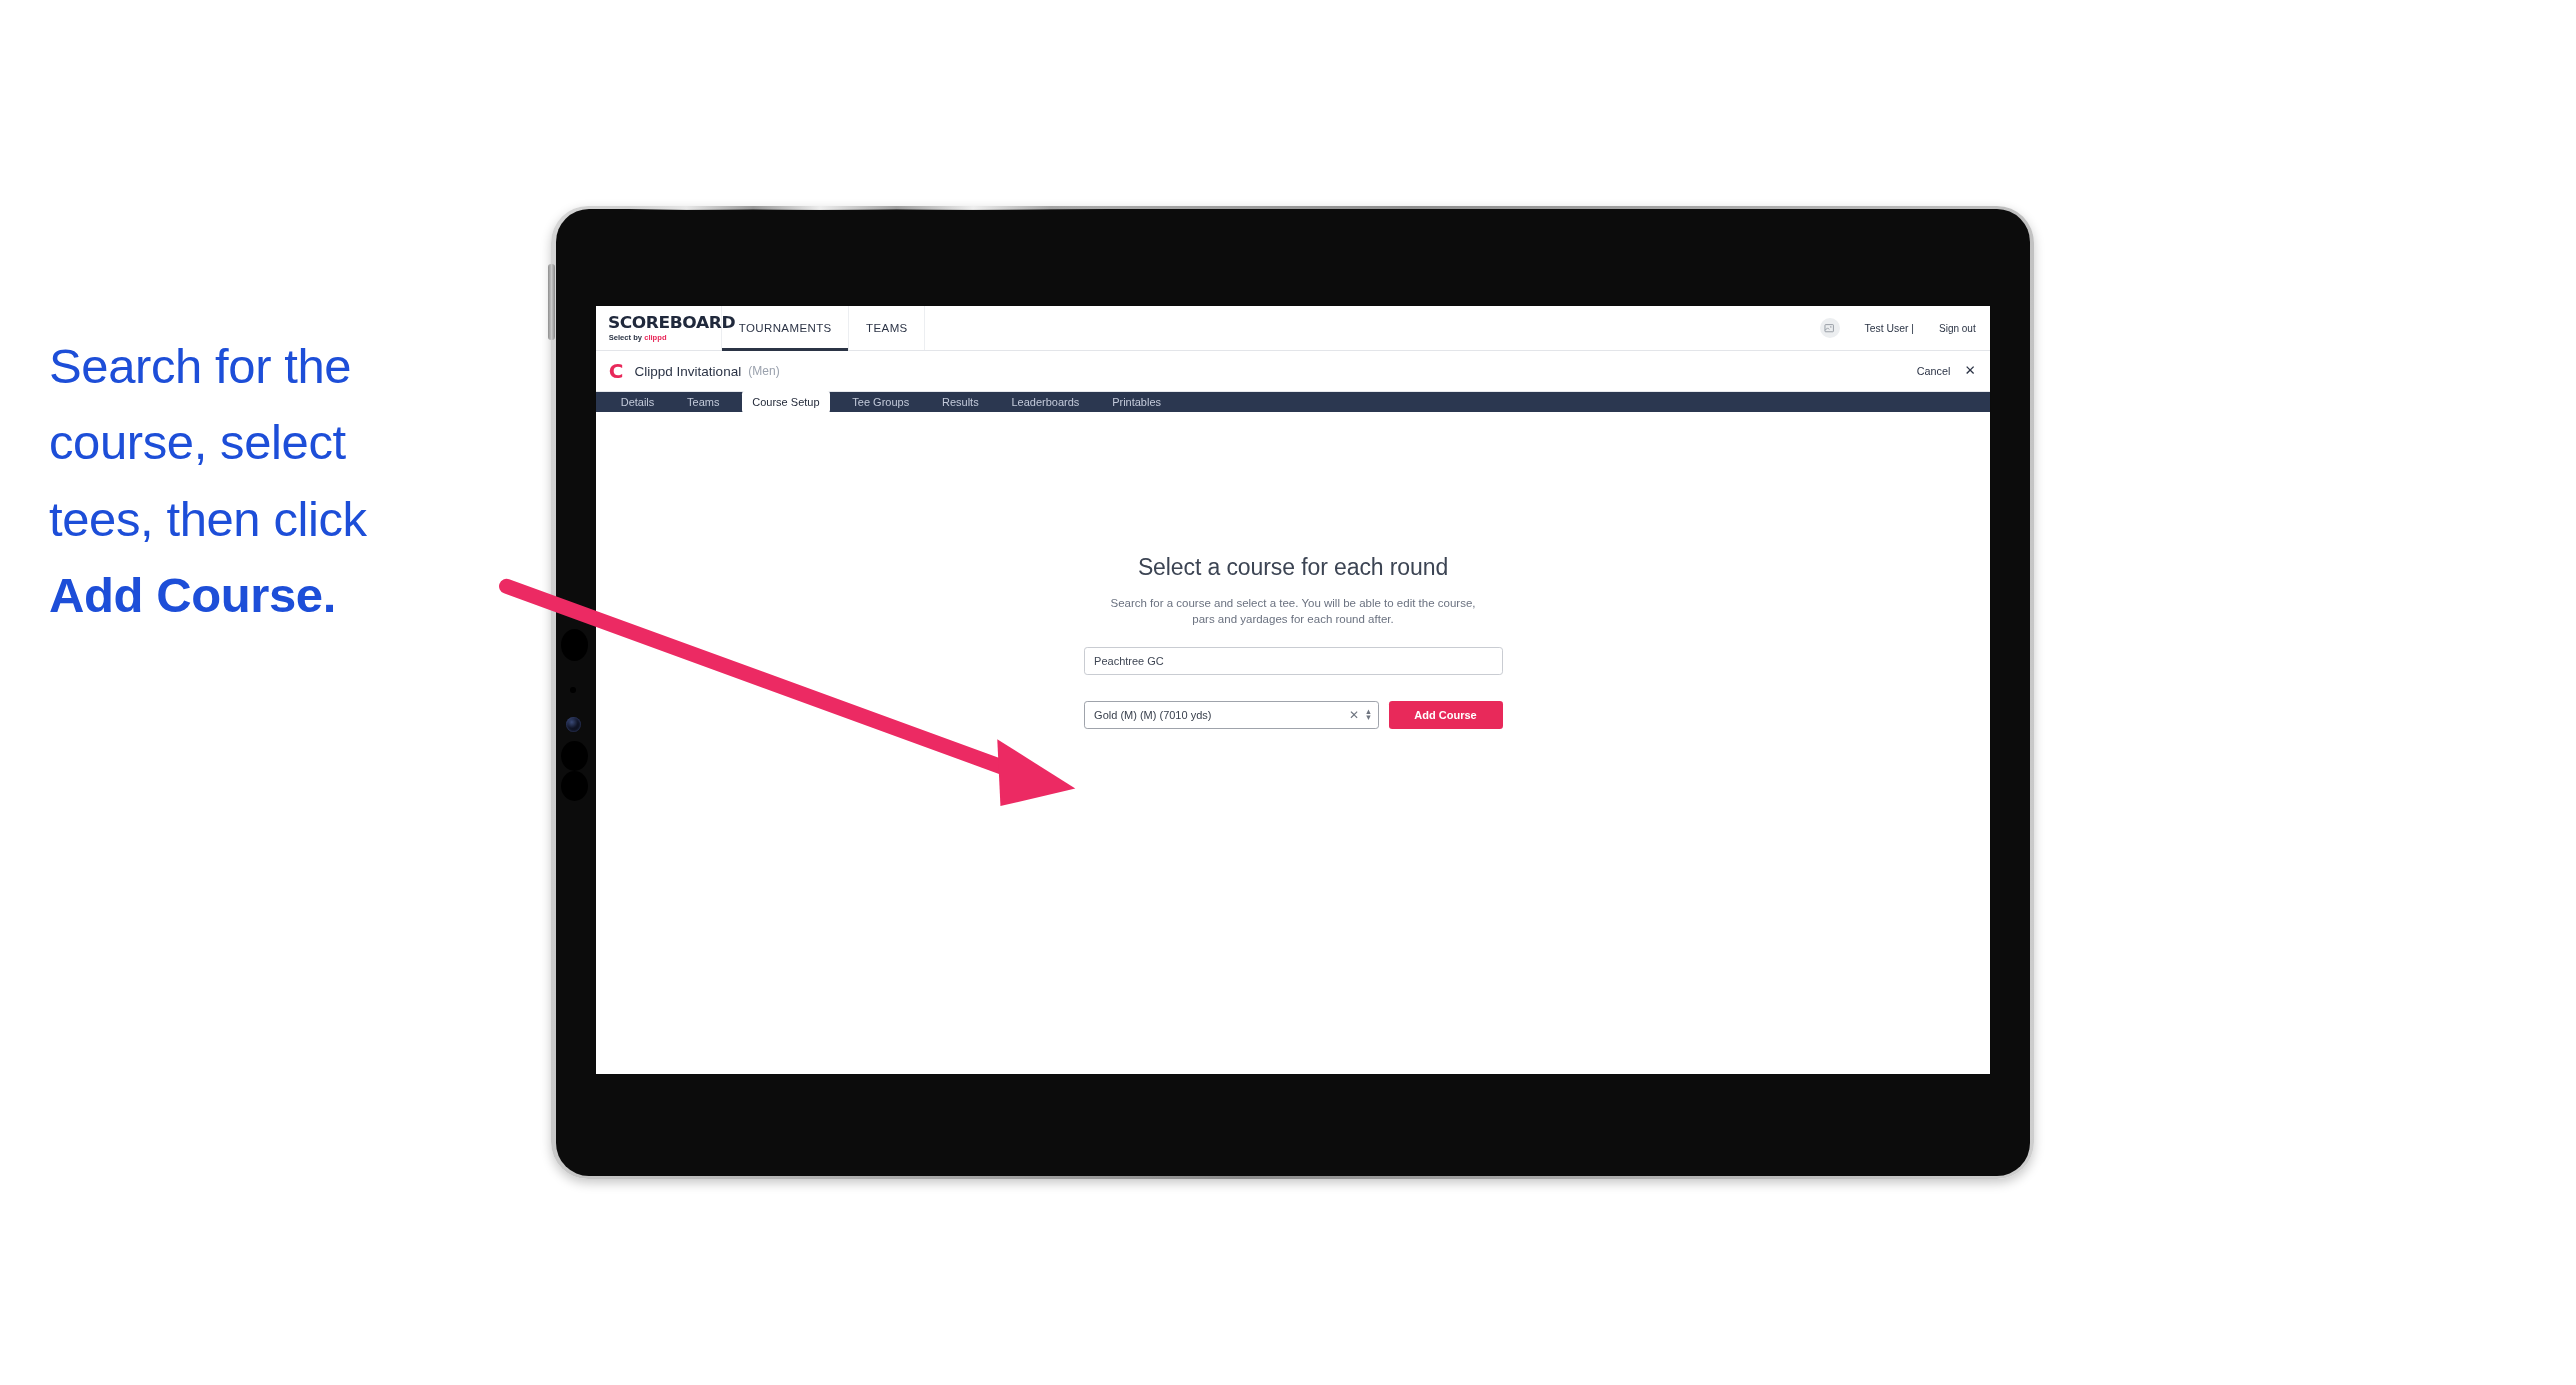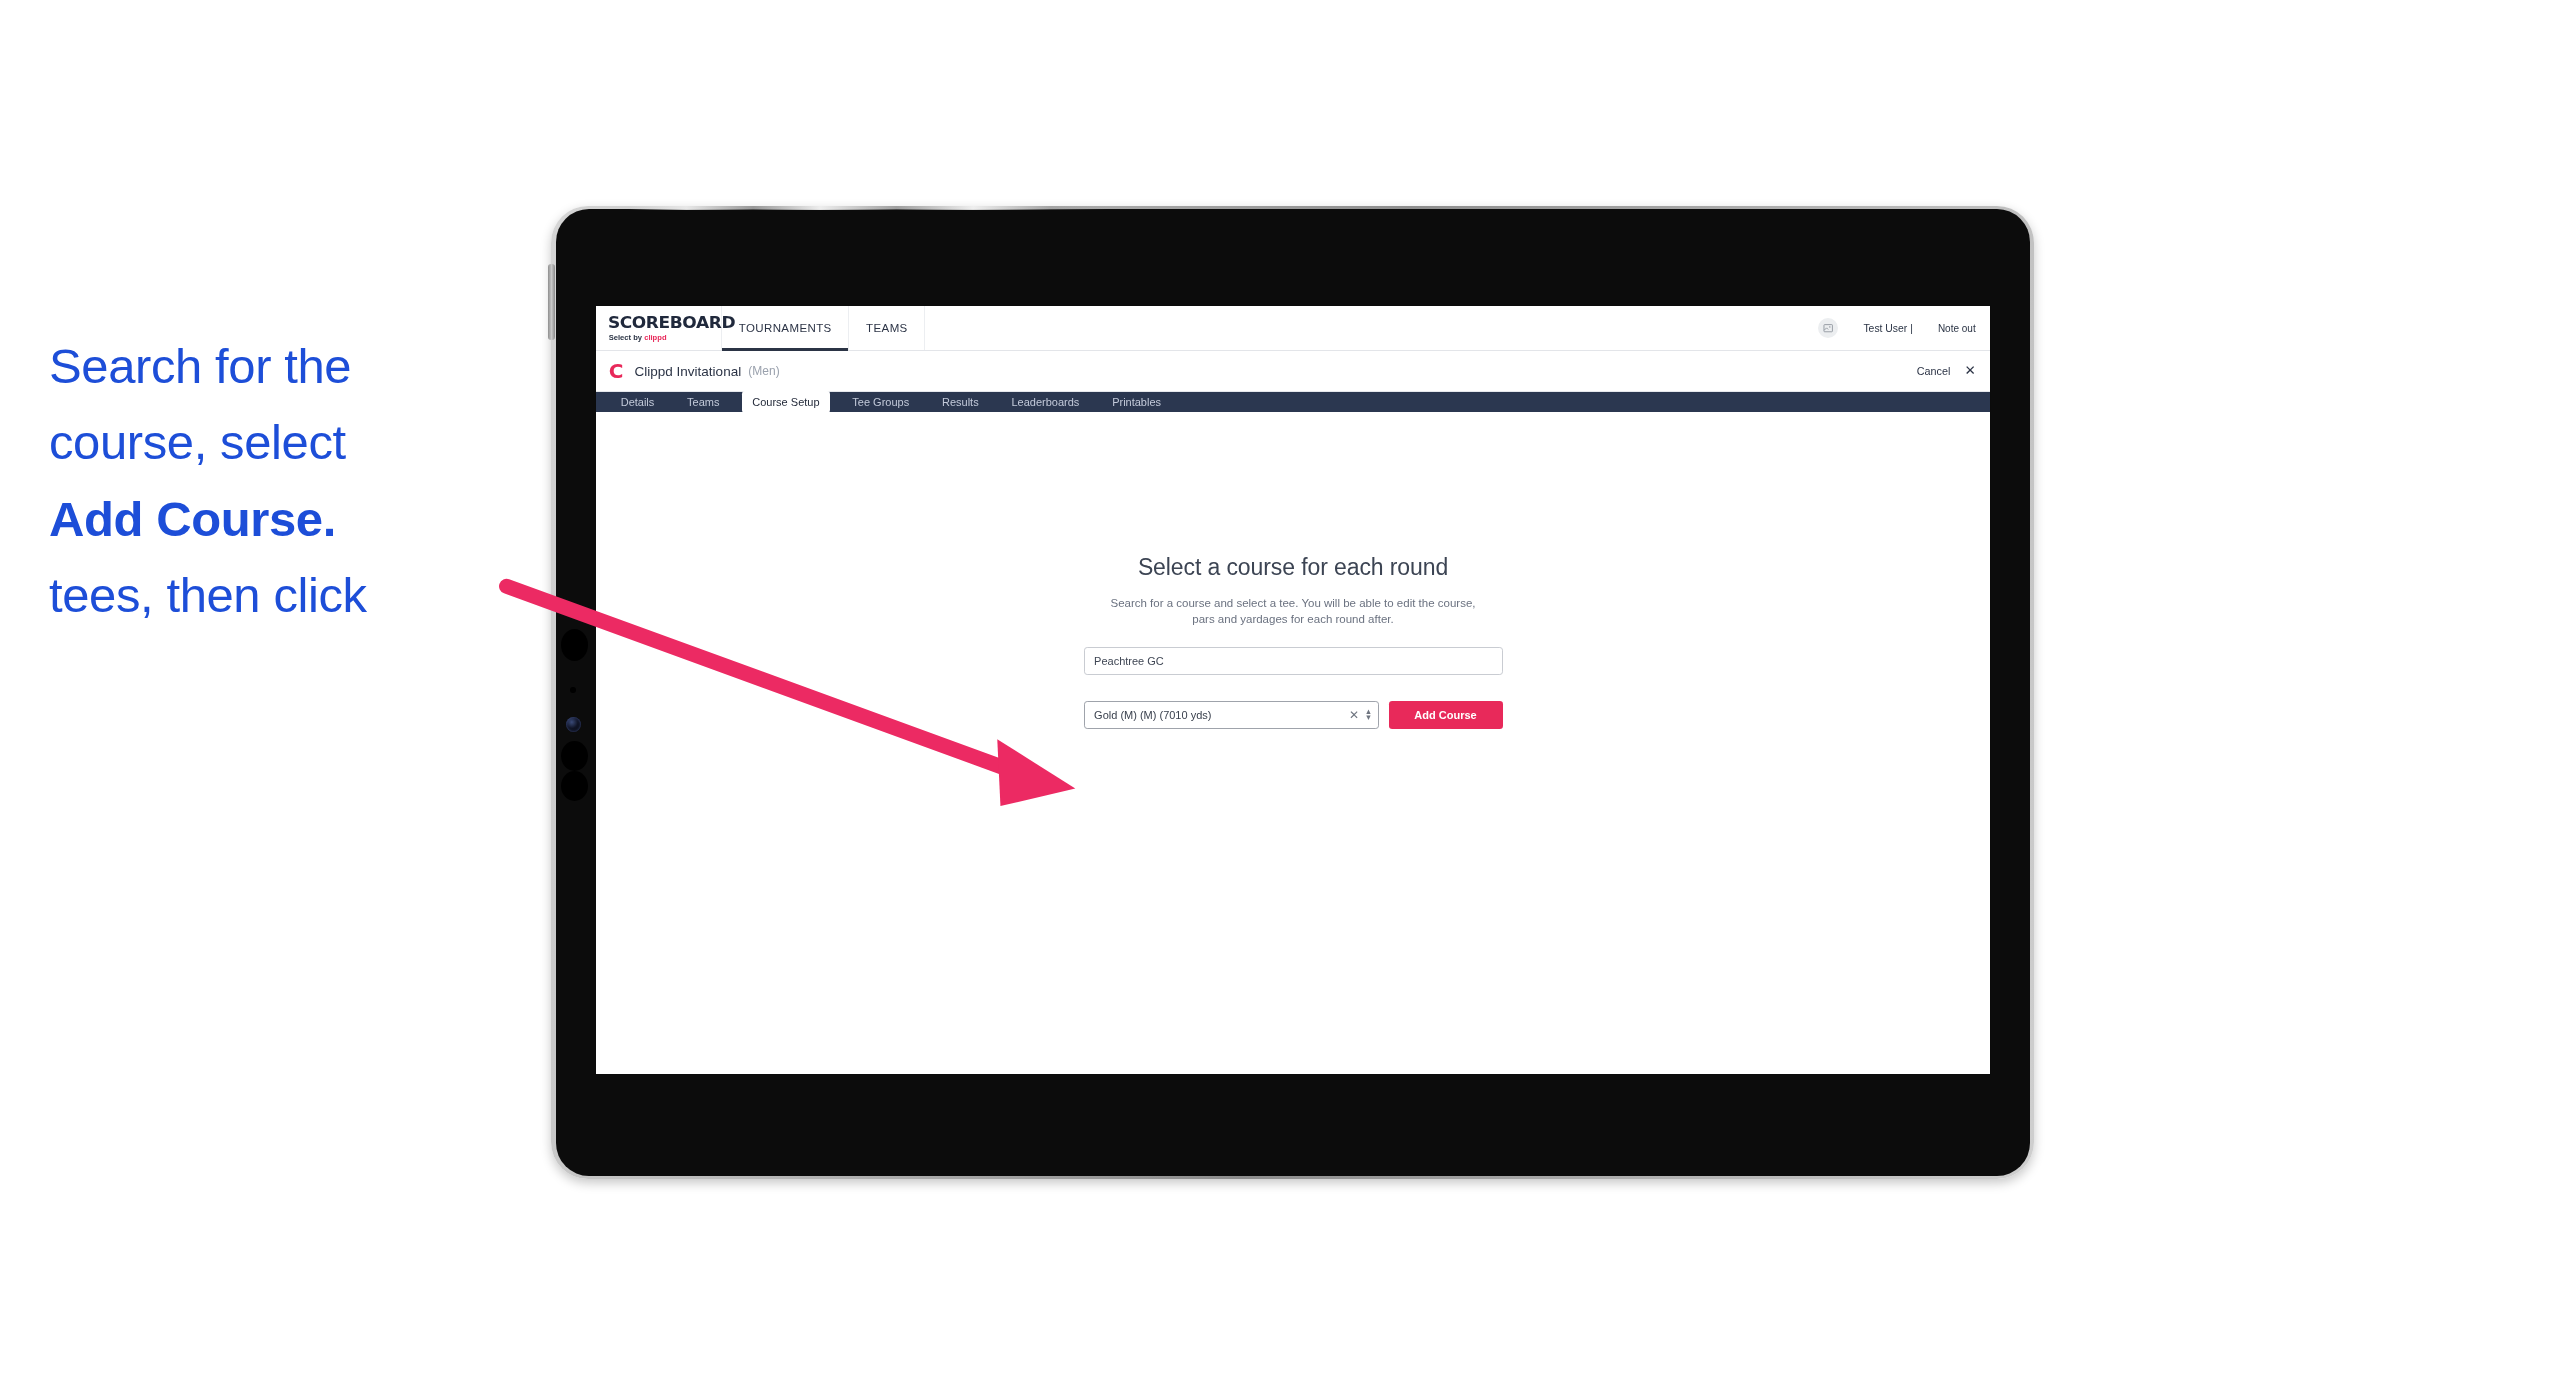--- a/index.html
+++ b/index.html
@@ -286,22 +286,22 @@
   }
 </style>
 </head>
 <body>
 
 <div id="stage">
 
   <div class="annotation">
     <div class="para">Search for the</div>
     <div class="para">course, select</div>
+    <div class="para"><span>tees, then click </span></div>
     <div class="para bold"><span>Add Course</span><span>.</span></div>
-    <div class="para"><span>tees, then click </span></div>
     <div class="gap"></div>
   </div>
 
   <div class="tablet-outer"></div>
   <div class="tablet-frame"></div>
   <div class="bezel-top-line"></div>
   <div class="side-button"></div>
   <div class="sensor" style="left:561px; top:629px; width:27px; height:32px;"></div>
   <div class="sensor" style="left:570px; top:687px; width:5.6px; height:5.6px;"></div>
   <div class="sensor lens" style="left:566px; top:717px; width:15px; height:15px;"></div>
@@ -320,21 +320,21 @@
       <div class="topbar-spacer"></div>
       <div class="topbar-user">
         <div class="avatar">
           <svg width="10.4" height="10.4" viewBox="0 0 16 16" fill="none" stroke="#8a8f98" stroke-width="1.3">
             <rect x="1.5" y="2.5" width="13" height="11" rx="1"></rect>
             <path d="M2 11 L5.5 7.5 L8 10"></path>
             <circle cx="10.5" cy="6" r="1.1" fill="#8a8f98" stroke="none"></circle>
           </svg>
         </div>
         <span class="user-name">Test User |</span>
-        <span class="signout">Note out</span>
+        <span class="signout">Sign out</span>
       </div>
     </div>
 
     <div class="titlebar">
       <div class="title-logo">C</div>
       <div class="title-name">Clippd Invitational</div>
       <div class="title-gender">(Men)</div>
       <div class="titlebar-spacer"></div>
       <div class="cancel-wrap">
         <span class="cancel-text">Cancel</span>

